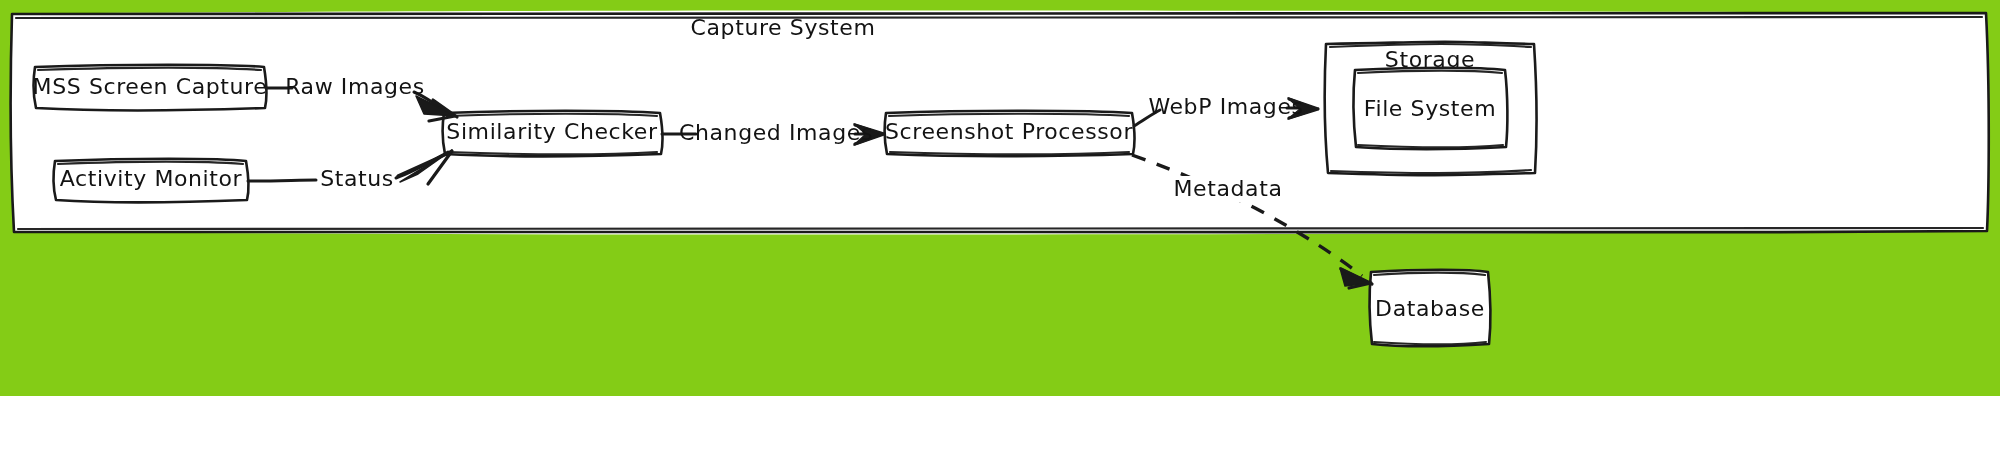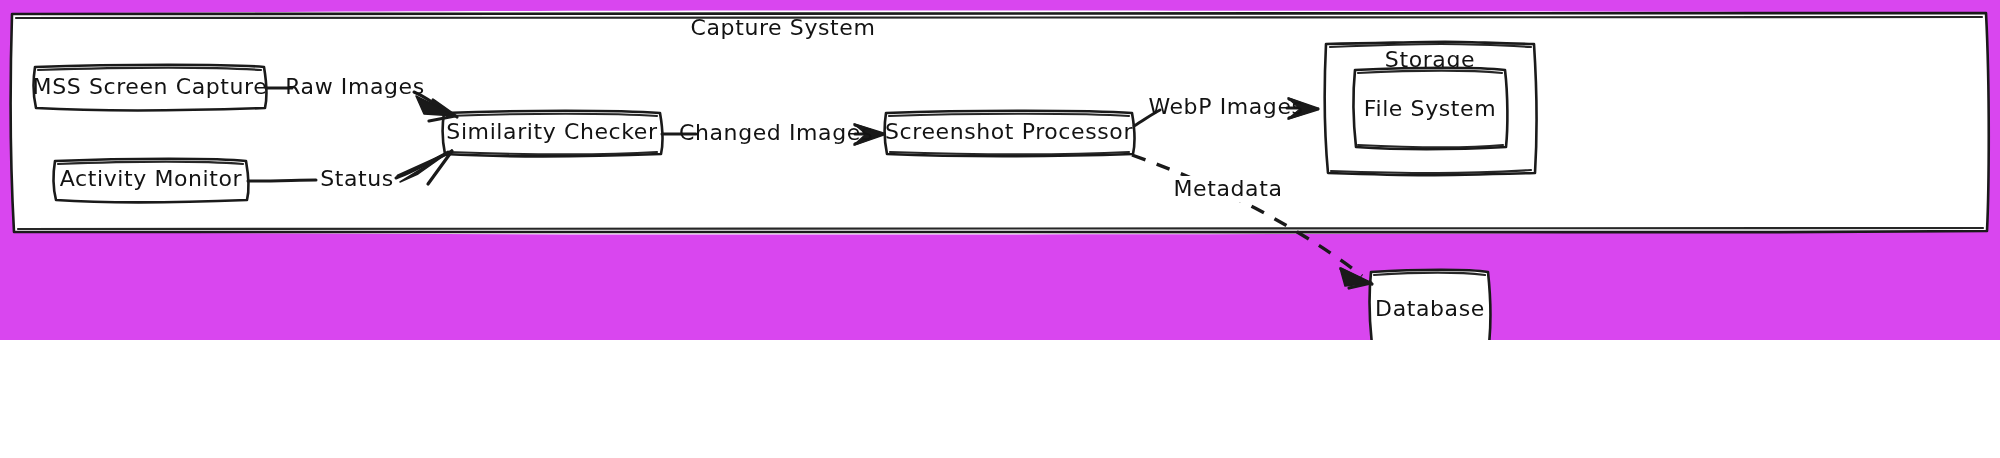--- a/index.html
+++ b/index.html
@@ -3,22 +3,22 @@
 <meta charset="utf-8">
 <style>
   html, body {
     margin: 0;
     padding: 0;
     background: #ffffff;
   }
   #canvas {
     position: relative;
     width: 2000px;
-    height: 340px;
-    background: #d946ef;
+    height: 396px;
+    background: #84cc16;
     font-family: "DejaVu Sans", sans-serif;
     overflow: hidden;
   }
   svg.diagram {
     position: absolute;
     top: 0; left: 0;
     width: 2000px;
     height: 458px;
   }
   .node-rect {

